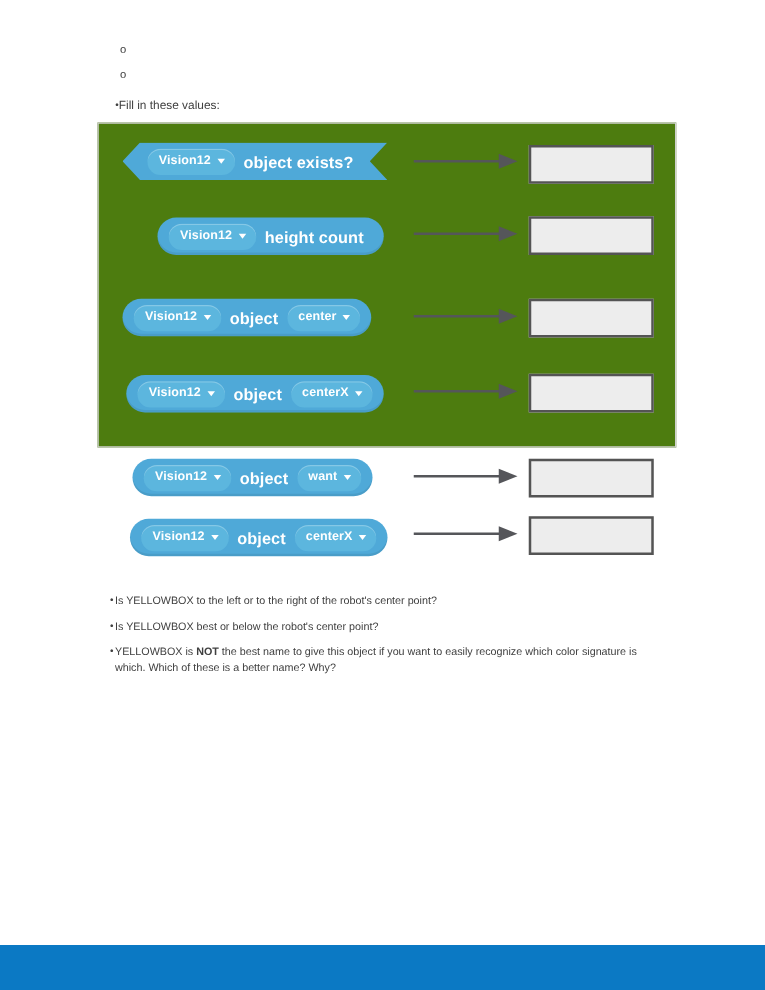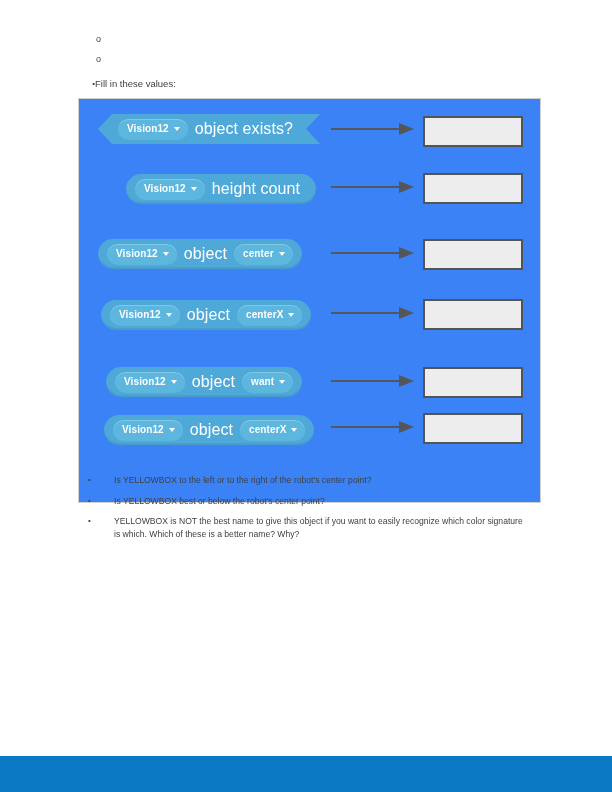--- a/index.html
+++ b/index.html
@@ -52,23 +52,23 @@
     color: #404040;
   }
   #fill-in-bullet { top: 77px; }
 
   
   #block-frame {
     position: absolute;
     left: 78px;
     top: 98px;
     width: 463px;
-    height: 405px;
+    height: 260px;
     border: 1px solid #cfcfcf;
-    background: #3b82f6;
+    background: #4d7c0f;
     box-sizing: border-box;
   }
 
   
   .blk-row {
     position: absolute;
     height: 34px;
   }
 
   .blk {
@@ -129,22 +129,22 @@
     width: 0;
     height: 0;
     border-left: 3.5px solid transparent;
     border-right: 3.5px solid transparent;
     border-top: 4px solid #ffffff;
     margin-top: 1px;
   }
 
   .blk-text {
     color: #ffffff;
-    font-size: 16px;
-    font-weight: normal;
+    font-size: 13px;
+    font-weight: bold;
     margin: 0 7px;
     white-space: nowrap;
     letter-spacing: 0.1px;
   }
 
   
   .arrow {
     position: absolute;
     width: 84px;
     height: 12px;
@@ -189,23 +189,23 @@
   }
   .q-bullet .marker {
     position: absolute;
     left: 0;
     top: 0;
     font-size: 8px;
     color: #404040;
   }
   .q-bullet .body {
     display: block;
-    margin-left: 26px;
-  }
-  .q-bullet b { font-weight: normal; }
+    margin-left: 4px;
+  }
+  .q-bullet b { font-weight: bold; }
 
   #q1 { top: 474px; }
   #q2 { top: 495px; }
   #q3 { top: 515px; }
 
   
   #bottom-bar {
     position: absolute;
     left: 0;
     top: 756px;

